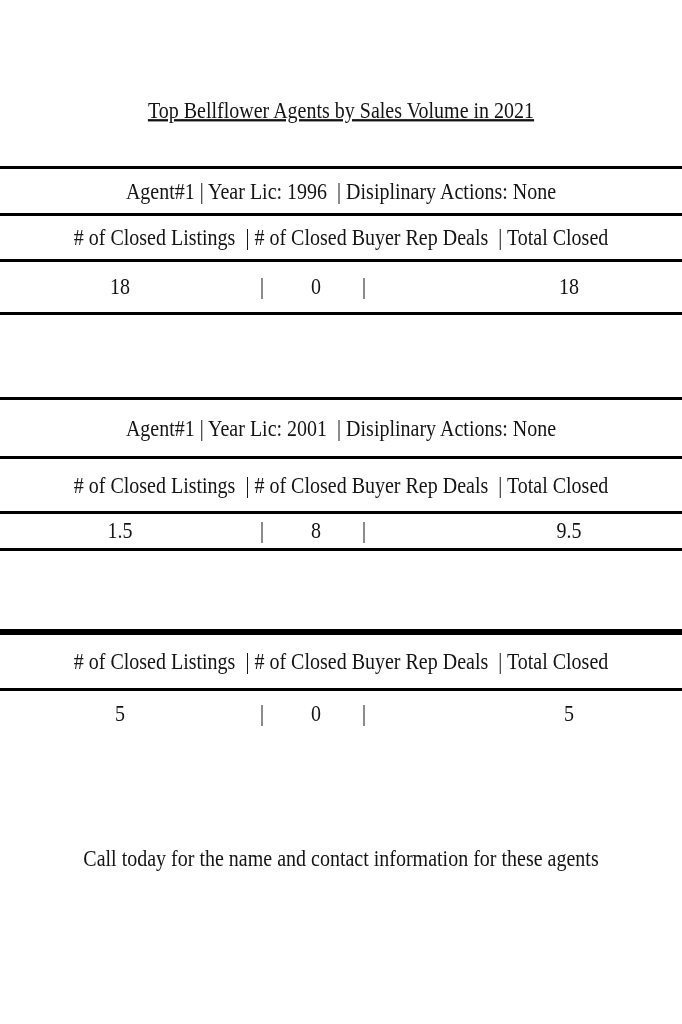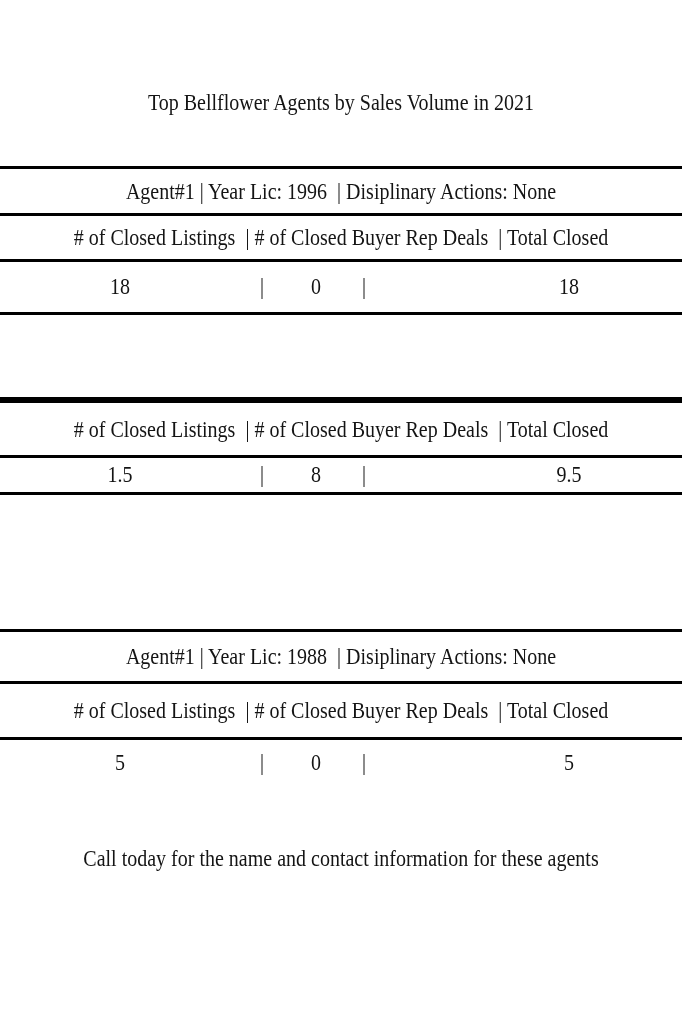--- a/index.html
+++ b/index.html
@@ -23,21 +23,23 @@
     transform-origin: center;
     font-size: 20px;
   }
   .title {
     position: absolute;
     top: 92px;
     left: 0;
     width: 100%;
     height: 36px;
     display: flex;
+    align-items: center;
     justify-content: center;
+    text-decoration: underline;
   }
   .footer {
     position: absolute;
     top: 840px;
     left: 0;
     width: 100%;
     height: 36px;
     display: flex;
     align-items: center;
     justify-content: center;
@@ -109,40 +111,40 @@
       <span class="cell sepA">|</span>
       <span class="cell c2">0</span>
       <span class="cell sepB">|</span>
       <span class="cell c3">18</span>
     </div>
     <div class="rule"></div>
   </div>
 
   <div class="section s2">
     <div class="rule"></div>
+    <div class="row r1">
+      <span class="txt">Agent#1 | Year Lic: 2001  | Disiplinary Actions: None</span>
+    </div>
     <div class="rule"></div>
     <div class="row r2">
       <span class="txt"># of Closed Listings  | # of Closed Buyer Rep Deals  | Total Closed</span>
     </div>
     <div class="rule"></div>
     <div class="row r3">
       <span class="cell c1">1.5</span>
       <span class="cell sepA">|</span>
       <span class="cell c2">8</span>
       <span class="cell sepB">|</span>
       <span class="cell c3">9.5</span>
     </div>
     <div class="rule"></div>
   </div>
 
   <div class="section s3">
     <div class="rule"></div>
-    <div class="row r1">
-      <span class="txt">Agent#1 | Year Lic: 1988  | Disiplinary Actions: None</span>
-    </div>
     <div class="rule"></div>
     <div class="row r2">
       <span class="txt"># of Closed Listings  | # of Closed Buyer Rep Deals  | Total Closed</span>
     </div>
     <div class="rule"></div>
     <div class="row r3">
       <span class="cell c1">5</span>
       <span class="cell sepA">|</span>
       <span class="cell c2">0</span>
       <span class="cell sepB">|</span>

